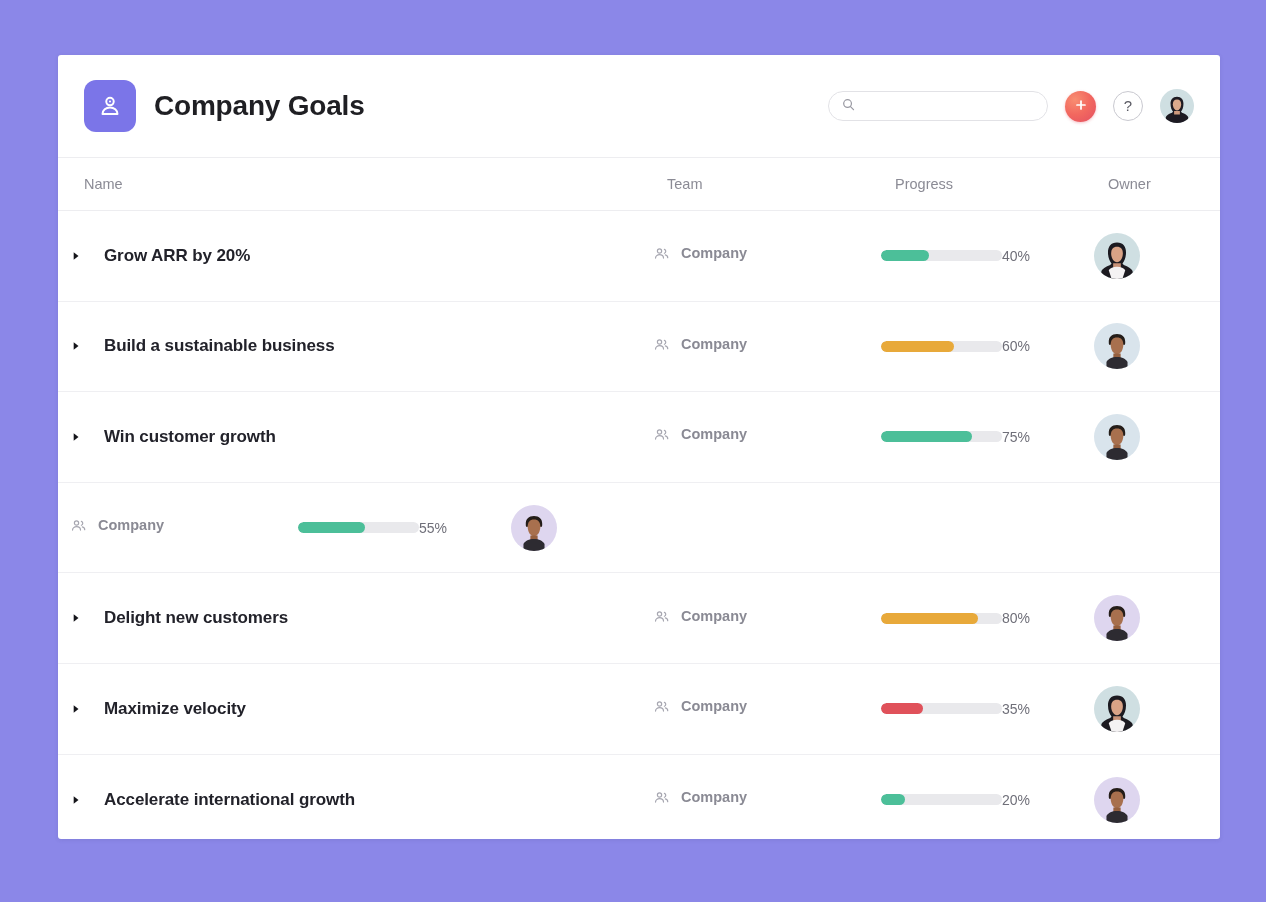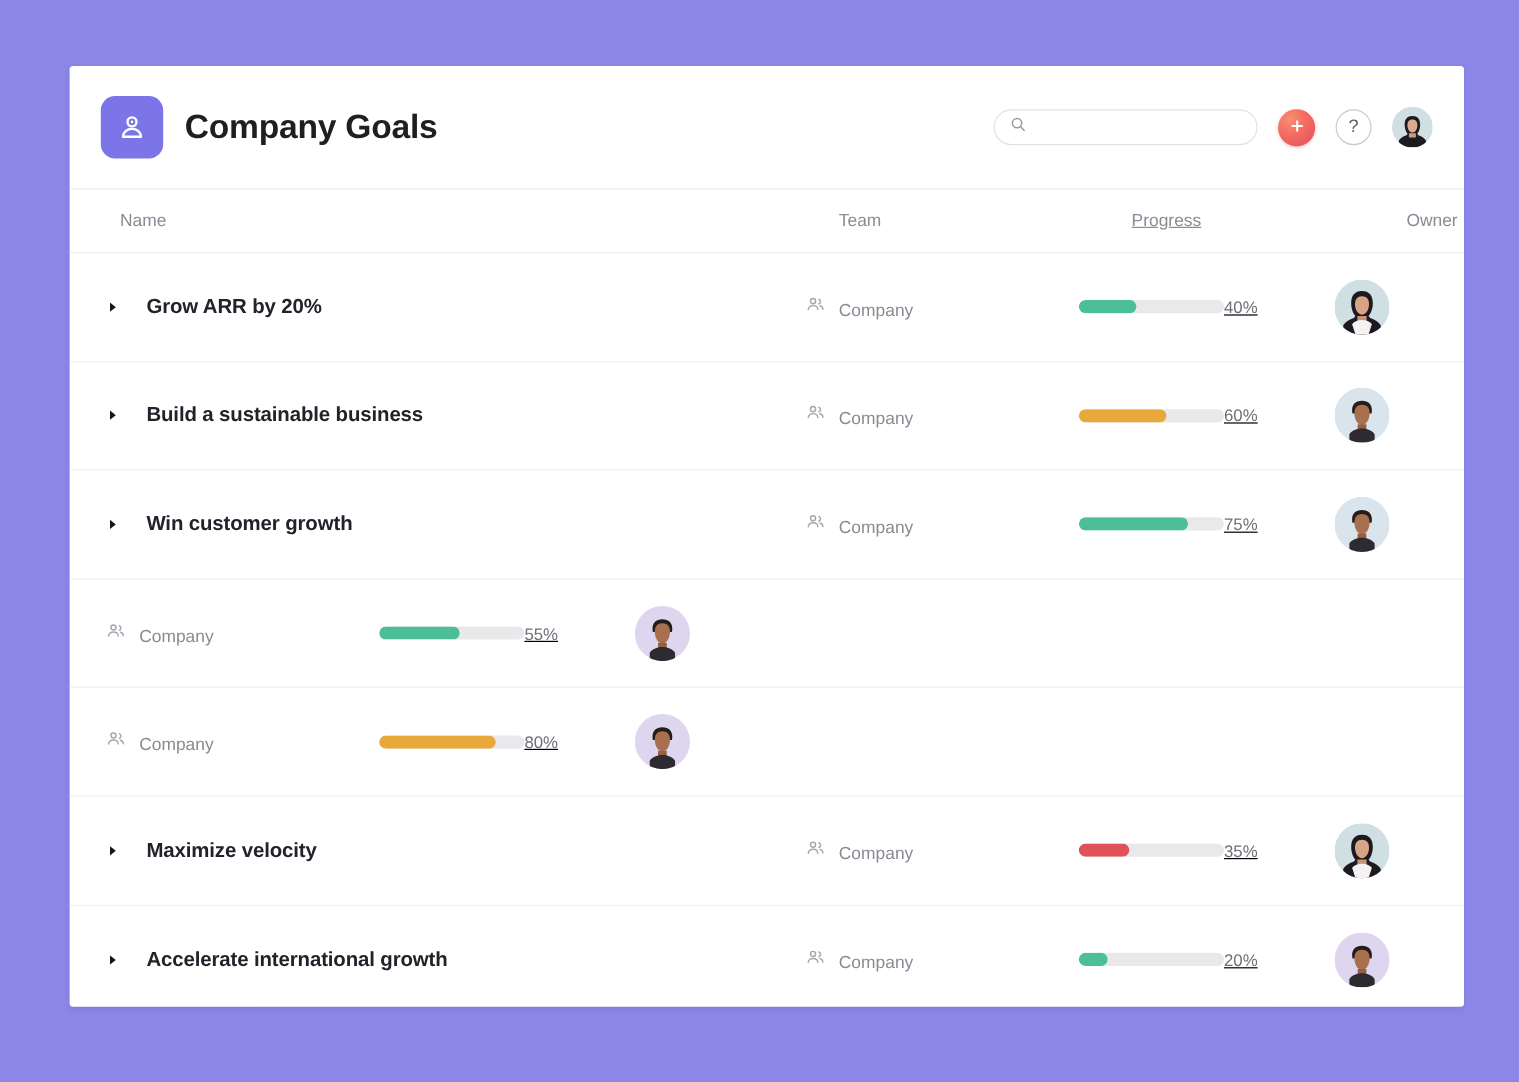--- a/index.html
+++ b/index.html
@@ -146,33 +146,32 @@
     align-items: center;
     height: 53px;
     border-bottom: 1px solid #ededf0;
     padding: 0 0 0 26px;
   }
 
   .th {
     font-size: 14.5px;
     color: #8b8b95;
     font-weight: 400;
-    margin-left: 16px;
   }
 
   .col-name     { width: 583px; flex: none; }
   .col-team     { width: 228px; flex: none; }
-  .col-progress { width: 213px; flex: none; text-decoration: underline; }
+  .col-progress { width: 213px; flex: none; }
   .col-owner    { width: 86px;  flex: none; }
 
   .goal-row {
     display: flex;
     align-items: center;
     height: 90.6px;
-    padding-left: 30px;
+    padding-left: 12px;
     border-bottom: 1px solid #efeff2;
   }
   .goal-row:last-child { border-bottom: 0; }
 
   .name-cell {
     display: flex;
     align-items: center;
     gap: 22px;
   }
 
@@ -189,22 +188,23 @@
   .goal-name {
     font-size: 17px;
     font-weight: 700;
     color: #22222a;
     letter-spacing: -0.1px;
     white-space: nowrap;
   }
 
   .team-cell {
     display: flex;
-    align-items: flex-end;
+    align-items: flex-start;
     gap: 11px;
+    font-weight: bold;
   }
 
   .team-label {
     font-size: 14.5px;
     color: #8a8a94;
   }
 
   .progress-cell {
     display: flex;
     align-items: center;
@@ -468,20 +468,28 @@
                 <path d="M24 15c4.4 0 6.6 2.8 6.6 7.6 0 5.3-2.9 9.9-6.6 9.9s-6.6-4.6-6.6-9.9C17.4 17.8 19.6 15 24 15z" fill="#a8704e"></path>
                 <path d="M20.2 31.9h7.6v5.4h-7.6z" fill="#96603f"></path>
                 <path d="M24 35.6c-5.2 0-9.3 2.1-11 5.1V48h22v-7.3c-1.7-3-5.8-5.1-11-5.1z" fill="#2d2b31"></path>
               </svg>
             </div>
     </div>
 
   </div>
         <div class="goal-row">
 
+    <div class="name-cell col-name">
+      <span class="disclosure">
+        <svg viewBox="0 0 12 12" width="10" height="10">
+                <path d="M3.2 1.4 L9 6 L3.2 10.6 Z" fill="#15151a"></path>
+              </svg>
+      </span>
+      <span class="goal-name">Delight new customers</span>
+    </div>
 
     <div class="team-cell col-team">
       <span>
         <svg viewBox="0 0 24 24" width="17" height="17" fill="none" stroke="#a6a6b0" stroke-width="1.7" stroke-linecap="round" stroke-linejoin="round">
           <circle cx="9.2" cy="8.4" r="3"></circle>
           <path d="M3.6 18.4c0-2.9 2.5-4.7 5.6-4.7s5.6 1.8 5.6 4.7"></path>
           <path d="M16.1 6.1a3 3 0 0 1 0 5.6"></path>
           <path d="M17.4 13.9c2.1.5 3.4 1.9 3.4 4.1"></path>
         </svg>
       </span>

